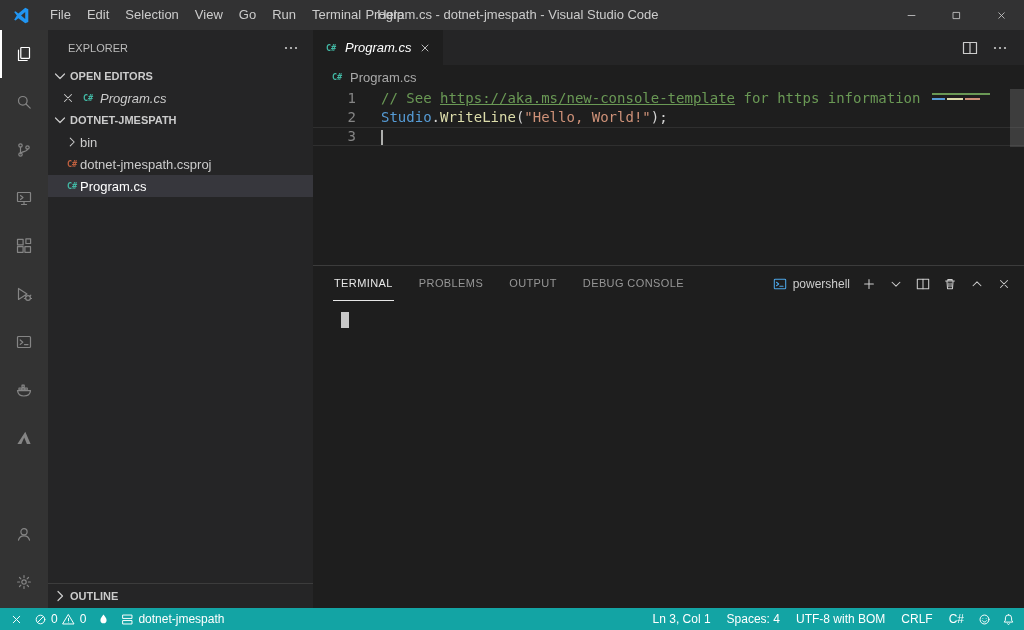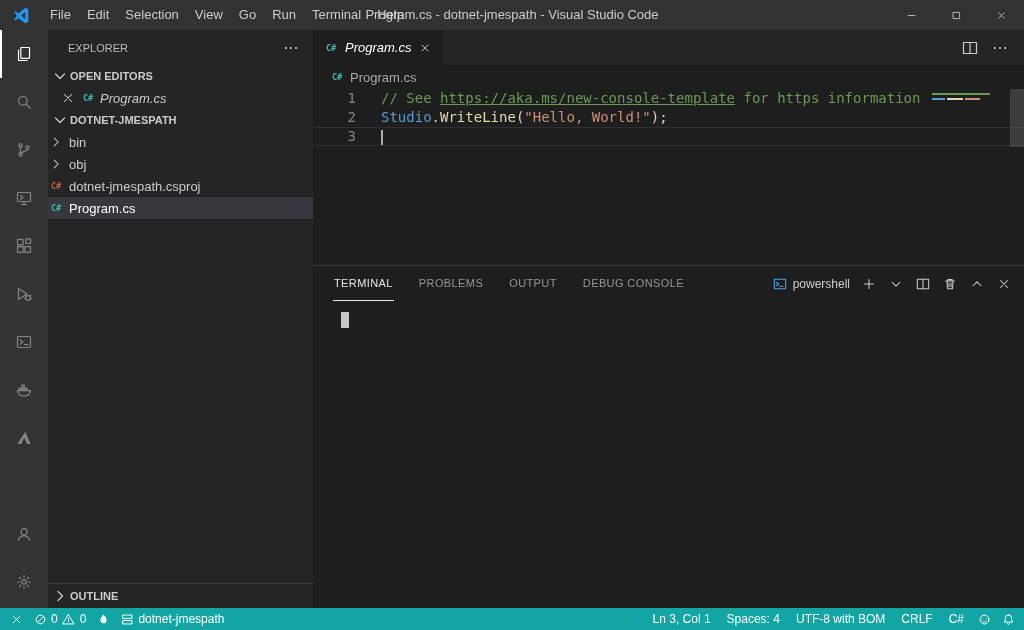--- a/index.html
+++ b/index.html
@@ -26,21 +26,21 @@
   .ab-bottom{margin-top:auto;margin-bottom:2px;}
   .ab-item{width:48px;height:48px;display:flex;align-items:center;justify-content:center;color:#858585;border-left:2px solid transparent;padding-right:2px;}
   .ab-item.active{color:#ffffff;border-left-color:#ffffff;}
   .ab-item svg{width:24px;height:24px;}
 
   
   .sidebar{width:265px;background:#252526;display:flex;flex-direction:column;flex-shrink:0;min-height:0;}
   .sidebar-title{height:35px;display:flex;align-items:center;padding:0 14px 0 20px;font-size:11px;color:#bbbbbb;flex-shrink:0;}
   .sidebar-title .icon{margin-left:auto;color:#cccccc;}
   .section-header{height:22px;display:flex;align-items:center;font-size:11px;font-weight:bold;color:#cccccc;padding-left:4px;flex-shrink:0;gap:2px;}
-  .row{height:22px;display:flex;align-items:center;font-size:13px;color:#cccccc;gap:5px;}
+  .row{height:22px;display:flex;align-items:center;font-size:13px;color:#cccccc;padding-left:16px;}
   .oe-row{padding-left:12px;gap:4px;}
   .oe-close svg{width:12px;height:12px;}
   .tree-row.selected{background:#37373d;color:#ffffff;}
   .italic{font-style:italic;}
   .row .icon svg{width:14px;height:14px;}
   .row-label{white-space:nowrap;overflow:hidden;text-overflow:ellipsis;}
   .sidebar-outline{margin-top:auto;border-top:1px solid #3c3c3c;height:25px;flex-shrink:0;display:flex;align-items:center;padding-left:4px;font-size:11px;font-weight:bold;color:#cccccc;gap:2px;}
   .badge{display:inline-block;width:16px;text-align:center;font-family:"DejaVu Sans Mono",monospace;font-size:8.5px;font-weight:bold;line-height:16px;}
   .badge-cs{color:var(--csharp-icon,#42b8a4);}
   .badge-csproj{color:var(--csproj-icon,#c0603f);}
@@ -293,28 +293,20 @@
           <div class="row tree-row">
             <span class="icon">
               <svg width="16" height="16" viewBox="0 0 16 16" fill="none" stroke="currentColor" stroke-width="1.2" stroke-linecap="round" stroke-linejoin="round">
                 <path d="M6 3.5 10.5 8 6 12.5"></path>
               </svg>
             </span>
             <span class="row-label">bin</span>
           </div>
           <div class="row tree-row">
             <span class="icon">
-              <svg width="16" height="16" viewBox="0 0 16 16" fill="none" stroke="currentColor" stroke-width="1.2" stroke-linecap="round" stroke-linejoin="round">
-                <path d="M6 3.5 10.5 8 6 12.5"></path>
-              </svg>
-            </span>
-            <span class="row-label">obj</span>
-          </div>
-          <div class="row tree-row">
-            <span class="icon">
               <span class="badge badge-csproj">C#</span>
             </span>
             <span class="row-label">dotnet-jmespath.csproj</span>
           </div>
           <div class="row tree-row selected">
             <span class="icon">
               <span class="badge badge-cs">C#</span>
             </span>
             <span class="row-label">Program.cs</span>
           </div>

